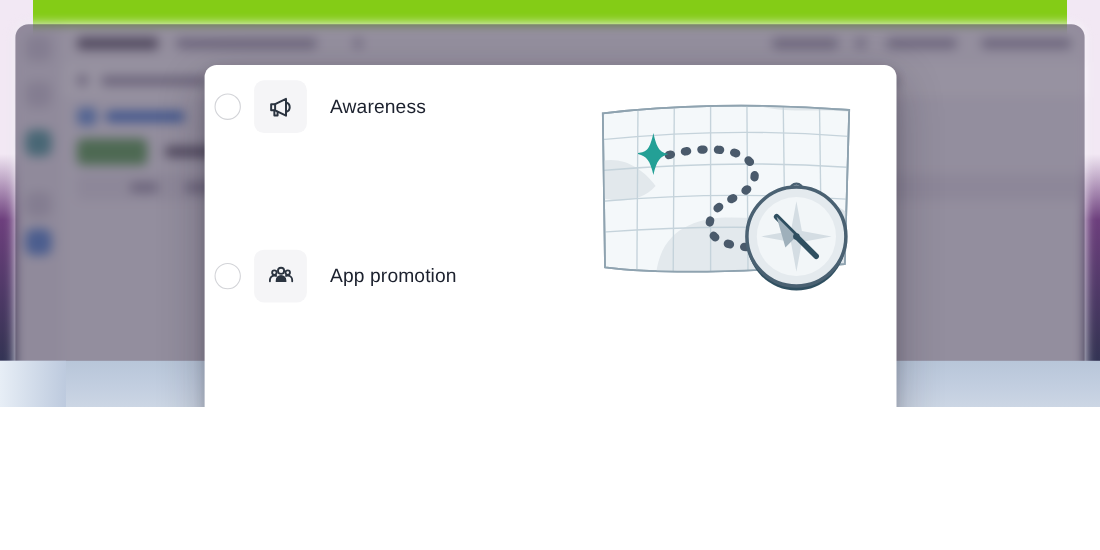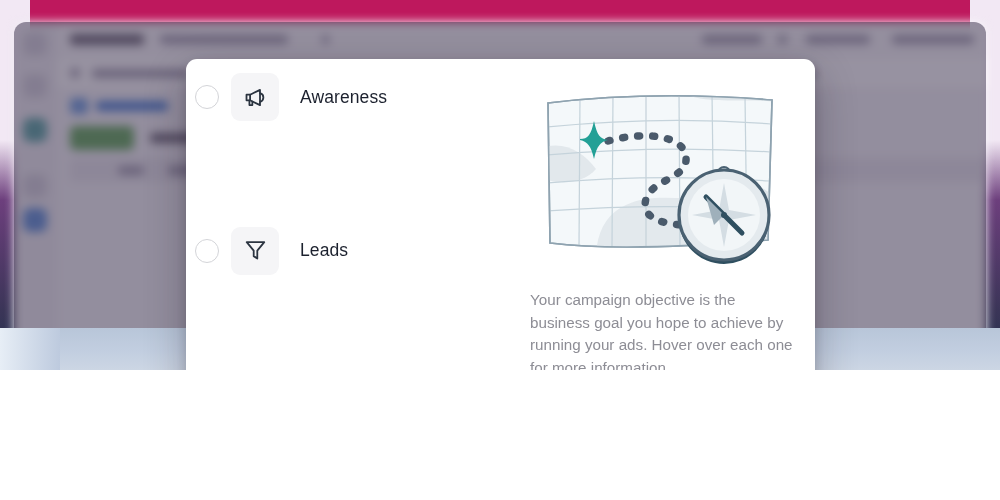--- a/index.html
+++ b/index.html
@@ -9,21 +9,21 @@
     height: 500px;
     overflow: hidden;
     font-family: "Liberation Sans", sans-serif;
   }
 
   
   #screen {
     position: relative;
     width: 1000px;
     height: 370px;
-    background: #be185d;
+    background: #84cc16;
     overflow: hidden;
   }
   .edge-strip {
     position: absolute;
     top: 0;
     width: 30px;
     height: 500px;
     background: linear-gradient(180deg, #f2e8f4 0 28%, #6d3f7d 40%, #3b3558 62%, #143048 80%, #c3cfdf 88%, #c8d3e2 100%);
   }
   .edge-strip.left  { left: 0; }
@@ -275,30 +275,35 @@
             <path d="M7.2 9.5v5"></path>
             <path d="M16 8.2c1.9.5 3 1.8 3 3.8s-1.1 3.3-3 3.8"></path>
             <path d="M6.6 14.5v4.2h2.6v-3"></path>
           </svg>
         </div>
         <div class="objective-label">Awareness</div>
       </div>
 
 
 
+
       <div class="objective-row">
         <div class="radio-outer"></div>
         <div class="icon-tile">
-          <svg width="27" height="27" viewBox="0 0 24 24" fill="none" stroke="#2b3440" stroke-width="1.6" stroke-linecap="round" stroke-linejoin="round">
-            <path d="M4.2 4.6h15.6l-6.2 7.5v7l-3.2-2.1v-4.9z"></path>
+          <svg width="27" height="27" viewBox="0 0 24 24" fill="none" stroke="#2b3440" stroke-width="1.5" stroke-linecap="round" stroke-linejoin="round">
+            <circle cx="12" cy="8.2" r="2.5"></circle>
+            <path d="M7.7 17.2v-1.3A4.3 4.3 0 0 1 12 11.6a4.3 4.3 0 0 1 4.3 4.3v1.3z" fill="#2b3440" stroke="none"></path>
+            <circle cx="6.6" cy="9.6" r="1.8"></circle>
+            <path d="M3 16.6v-1a3.6 3.6 0 0 1 3.6-3.6c.5 0 1 .1 1.4.3"></path>
+            <circle cx="17.4" cy="9.6" r="1.8"></circle>
+            <path d="M21 16.6v-1a3.6 3.6 0 0 0-3.6-3.6c-.5 0-1 .1-1.4.3"></path>
           </svg>
         </div>
-        <div class="objective-label">Leads</div>
+        <div class="objective-label">App promotion</div>
       </div>
-
 
       <div class="objective-row">
         <div class="radio-outer"></div>
         <div class="icon-tile">
           <svg width="27" height="27" viewBox="0 0 24 24" fill="none" stroke="#2b3440" stroke-width="1.6" stroke-linecap="round" stroke-linejoin="round">
             <path d="M5.4 8.2h13.2v11.2H5.4z"></path>
             <path d="M8.7 8.2V6.4a3.3 3.3 0 0 1 6.6 0v1.8"></path>
             <path d="M5.4 16.6h13.2"></path>
           </svg>
         </div>
@@ -351,21 +356,20 @@
           <circle cx="188" cy="132" r="45" fill="#2f4f60"></circle>
           <circle cx="188" cy="128" r="45" fill="#e4eaee" stroke="#4a6172" stroke-width="3.2"></circle>
           <circle cx="188" cy="128" r="36" fill="#f2f6f8"></circle>
           <path d="M188 96 L193 123 L220 128 L193 133 L188 160 L183 133 L156 128 L183 123 Z" fill="#d4dde3"></path>
           <path d="M170 110 L206 146" stroke="#2f4f60" stroke-width="5" stroke-linecap="round"></path>
           <path d="M170 110 L188 128 L178 138 Z" fill="#9fb0bb"></path>
           <circle cx="188" cy="128" r="3" fill="#2f4f60"></circle>
         </g>
       </svg>
 
-      <div id="objective-description">Your campaign objective is the business goal you hope to achieve by running your ads. Hover over each one for more information.</div>
     </div>
   </div>
 
   <svg id="cursor" viewBox="0 0 12 19">
     <path d="M1 1 L1 15.5 L4.5 12.2 L7 17.6 L9 16.6 L6.7 11.4 L11 11.2 Z" fill="#1d1d22" stroke="#3a3a42" stroke-width="0.7"></path>
   </svg>
 
 </div>
 
 </body></html>

